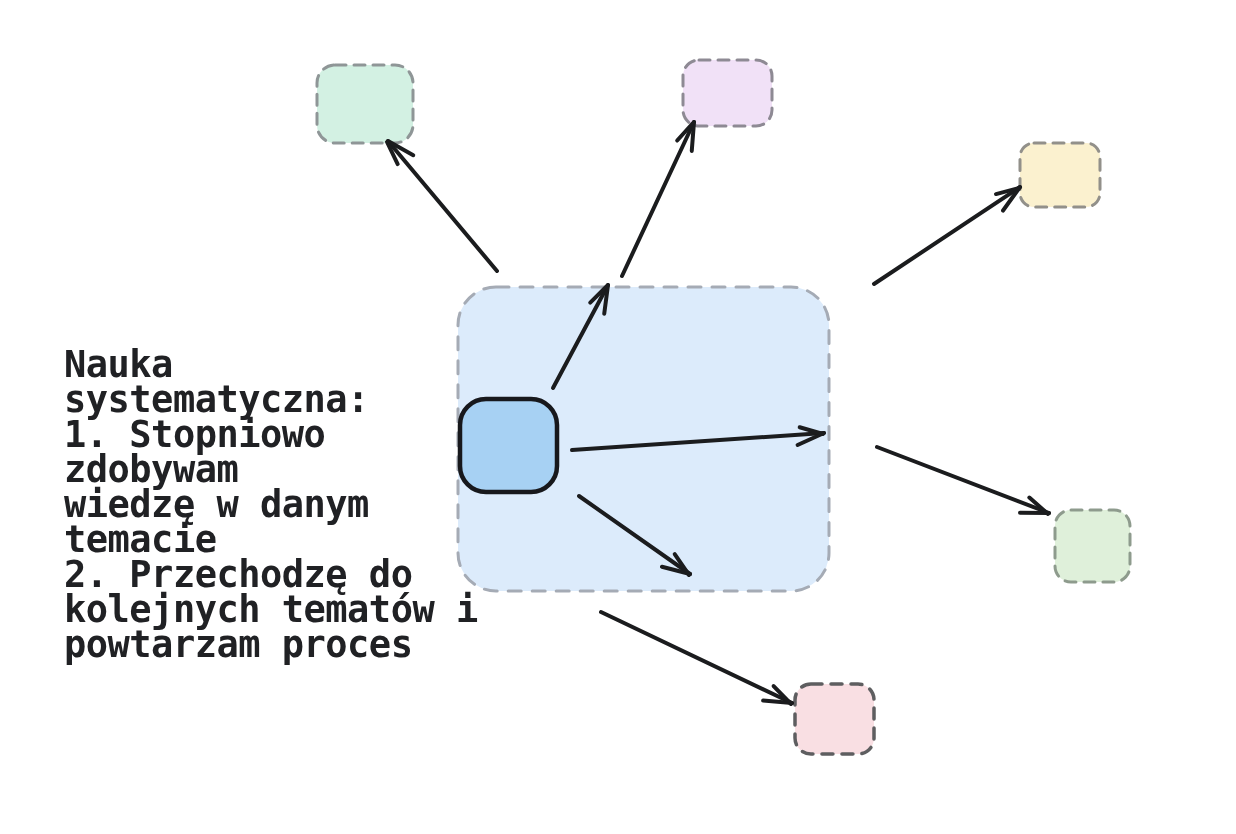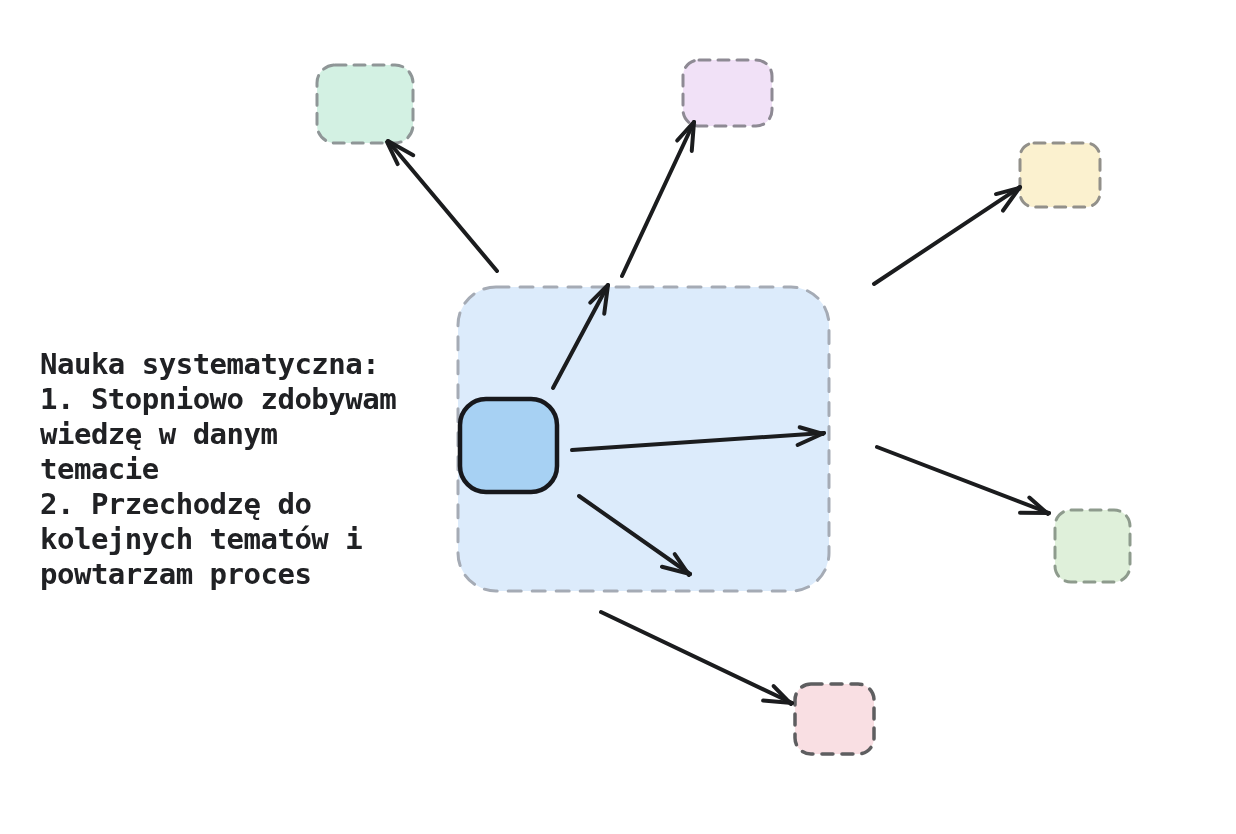--- a/index.html
+++ b/index.html
@@ -10,24 +10,24 @@
   .canvas {
     position: relative;
     width: 1236px;
     height: 834px;
     background: #ffffff;
     overflow: hidden;
     font-family: "DejaVu Sans Mono", "Liberation Mono", monospace;
   }
   .note {
     position: absolute;
-    left: 40px;
+    left: 64px;
     top: 347px;
     width: 420px;
-    font-size: 29px;
+    font-size: 37px;
     line-height: 35px;
     font-weight: 700;
     letter-spacing: -0.5px;
     white-space: pre-line;
     user-select: none;
   }
   svg.layer {
     position: absolute;
     left: 0;
     top: 0;

